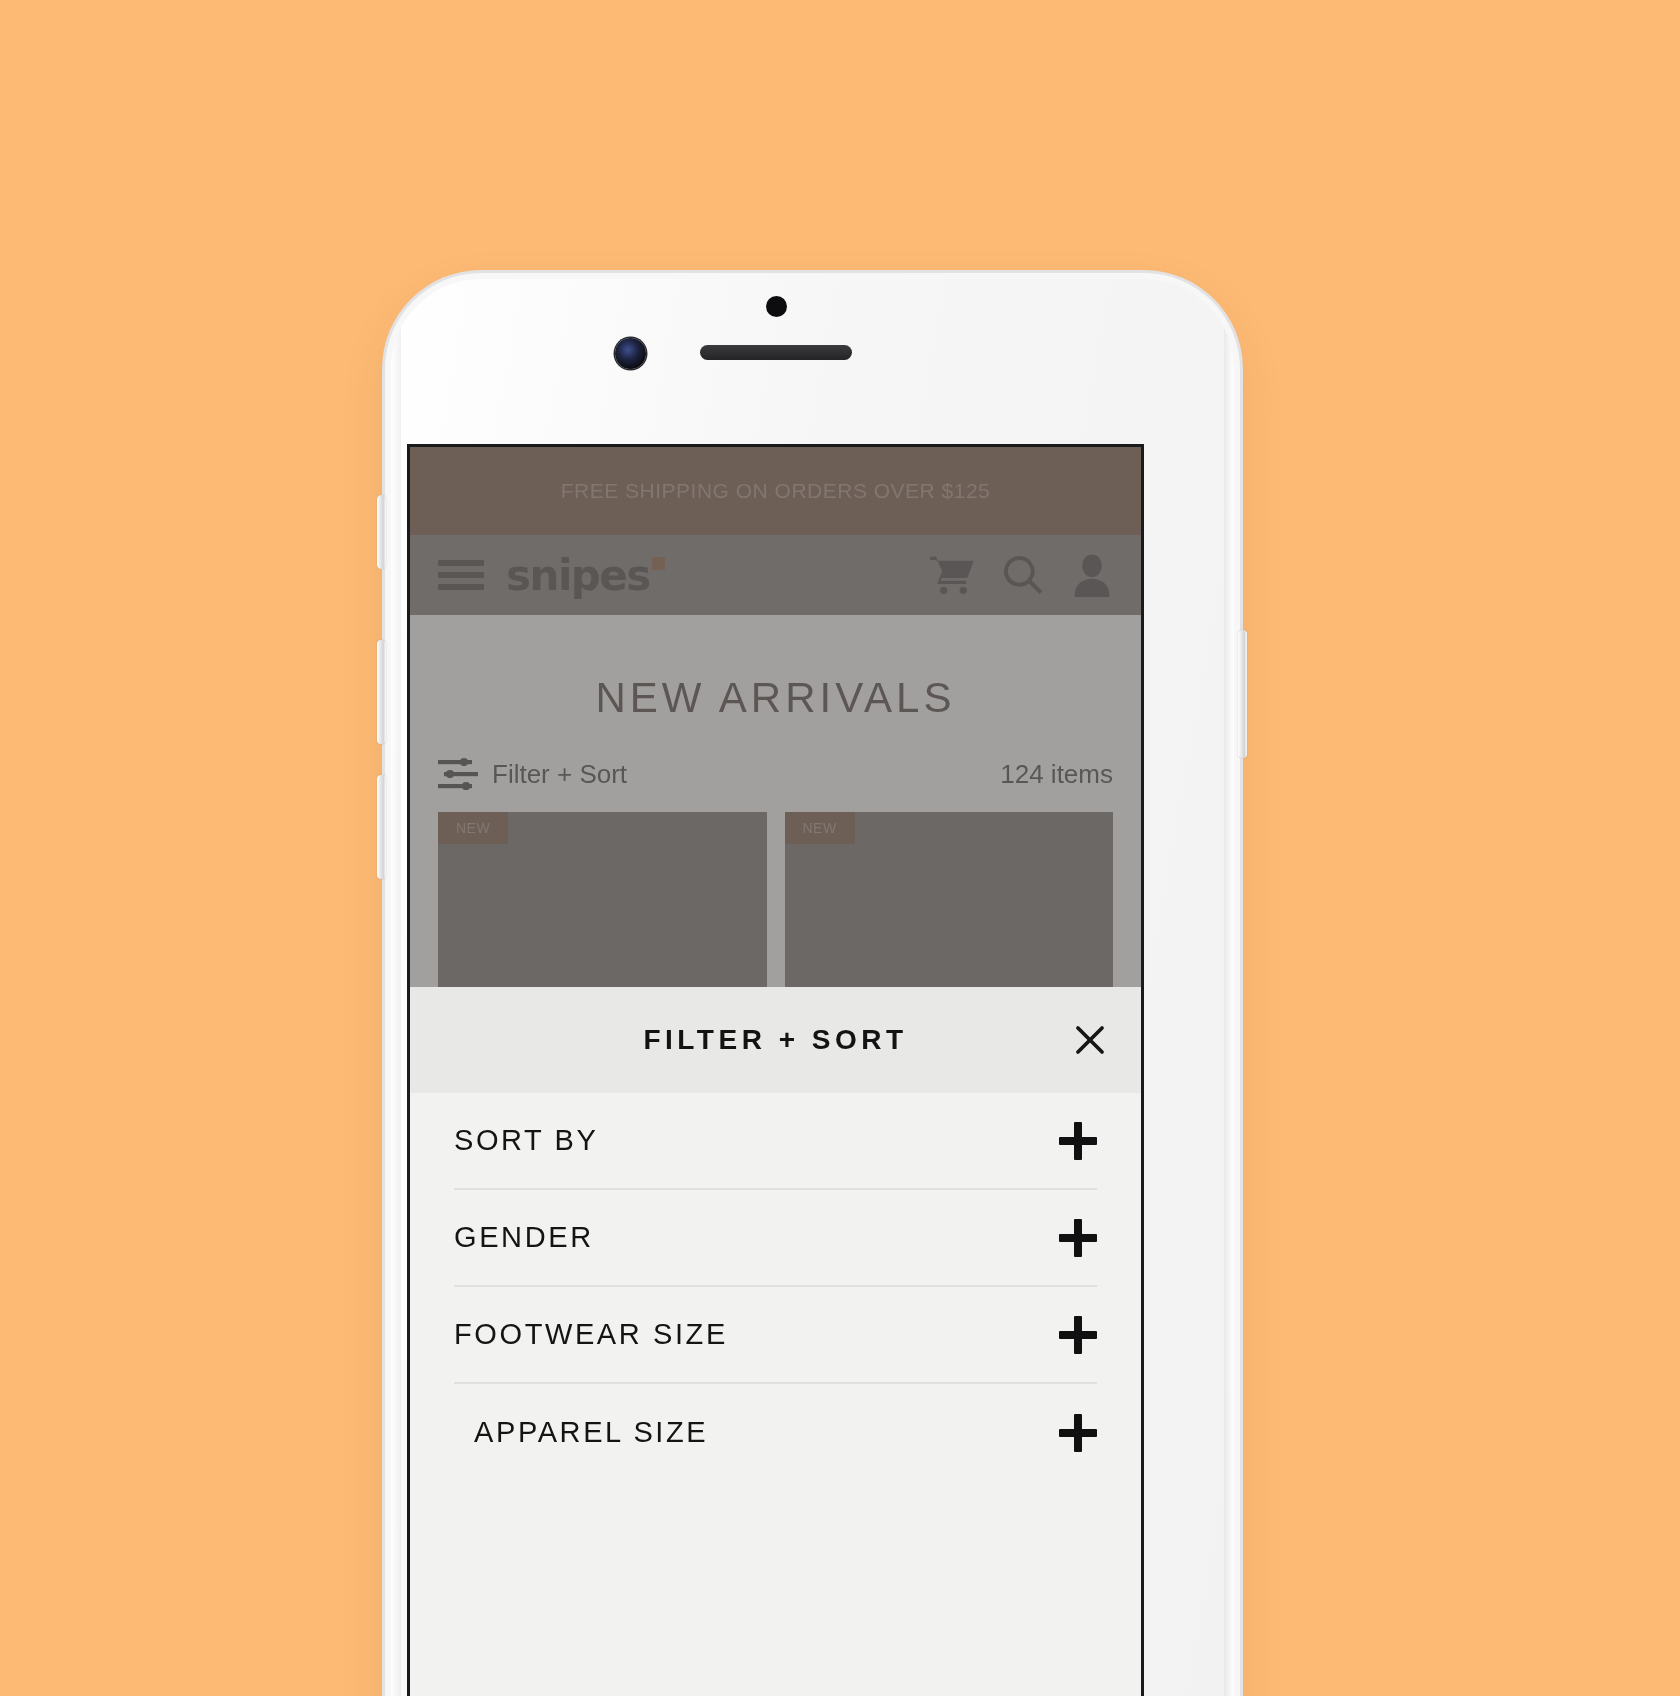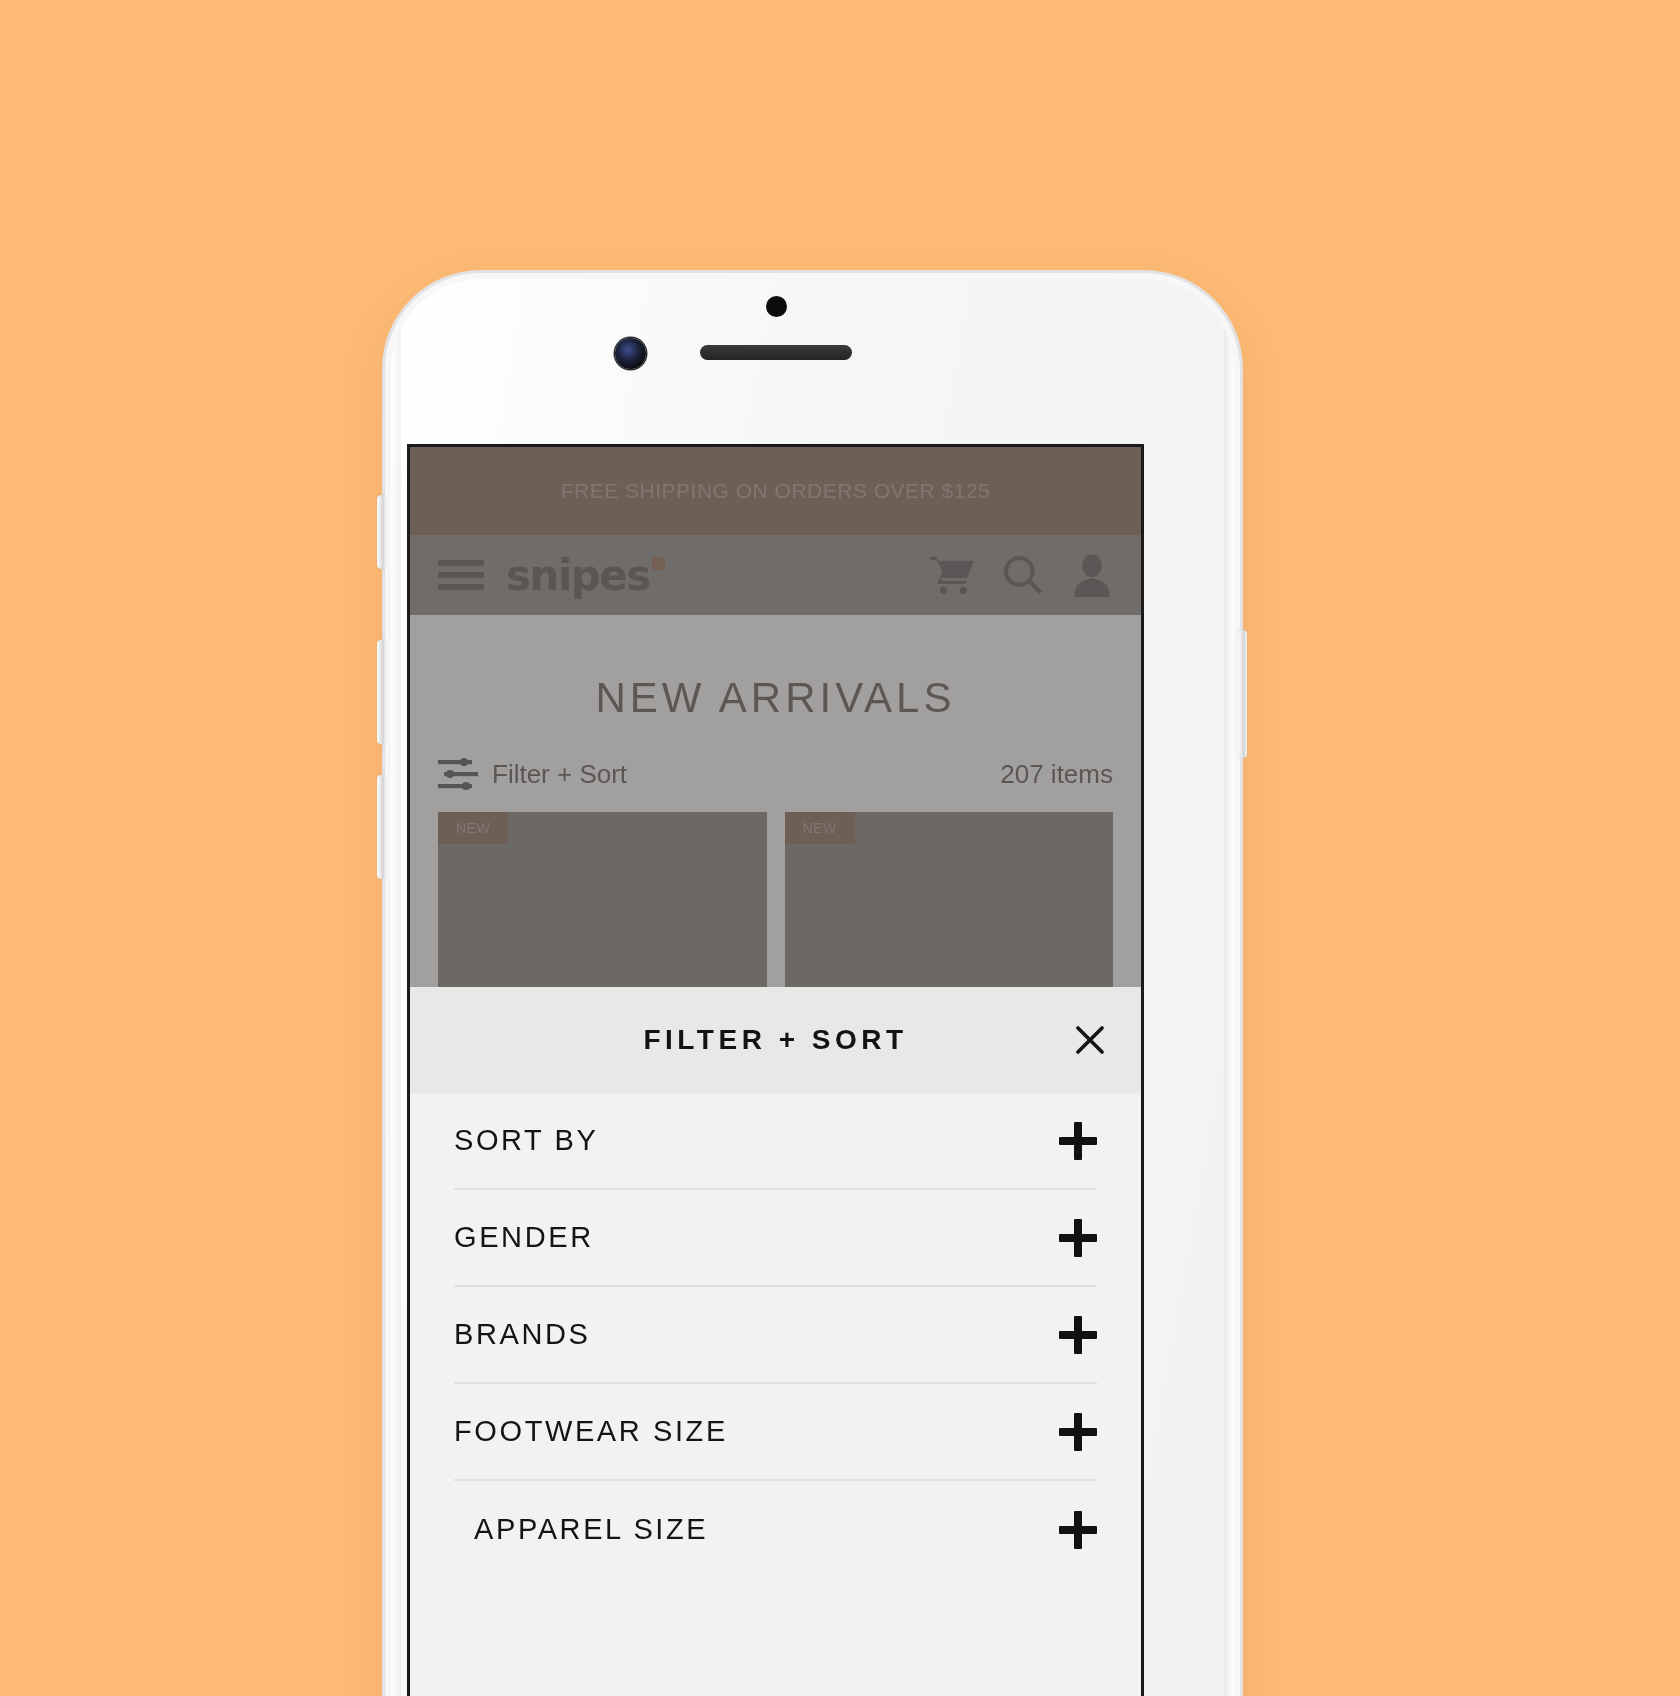--- a/index.html
+++ b/index.html
@@ -390,21 +390,21 @@
               <rect x="0" y="1" width="17" height="2.1"></rect>
                 <circle cx="13" cy="2.05" r="2.05"></circle>
               <rect x="3" y="7" width="17" height="2.1"></rect>
                 <circle cx="6" cy="8.05" r="2.05"></circle>
               <rect x="0" y="13" width="17" height="2.1"></rect>
                 <circle cx="14" cy="14.05" r="2.05"></circle>
             </svg>
           </span>
           <span class="filter-trigger-label">Filter + Sort</span>
         </div>
-        <span class="items-count">207 items</span>
+        <span class="items-count">124 items</span>
       </div>
 
       <div class="product-grid">
         <div class="product-card">
           <span class="new-badge">NEW</span>
           <div class="shoe">
             <div class="shoe-stripe" style="left:58px;top:52px;"></div>
             <div class="shoe-stripe" style="left:92px;top:48px;"></div>
             <div class="shoe-stripe" style="left:126px;top:44px;"></div>
           </div>
@@ -437,24 +437,20 @@
       <div class="filter-list">
         <div class="filter-row">
           <span class="filter-row-label">SORT BY</span>
           <span class="filter-row-toggle"></span>
         </div>
         <div class="filter-row">
           <span class="filter-row-label">GENDER</span>
           <span class="filter-row-toggle"></span>
         </div>
         <div class="filter-row">
-          <span class="filter-row-label">BRANDS</span>
-          <span class="filter-row-toggle"></span>
-        </div>
-        <div class="filter-row">
           <span class="filter-row-label">FOOTWEAR SIZE</span>
           <span class="filter-row-toggle"></span>
         </div>
         <div class="filter-row">
           <span class="filter-row-label">APPAREL SIZE</span>
           <span class="filter-row-toggle"></span>
         </div>
       </div>
 
     </div>

